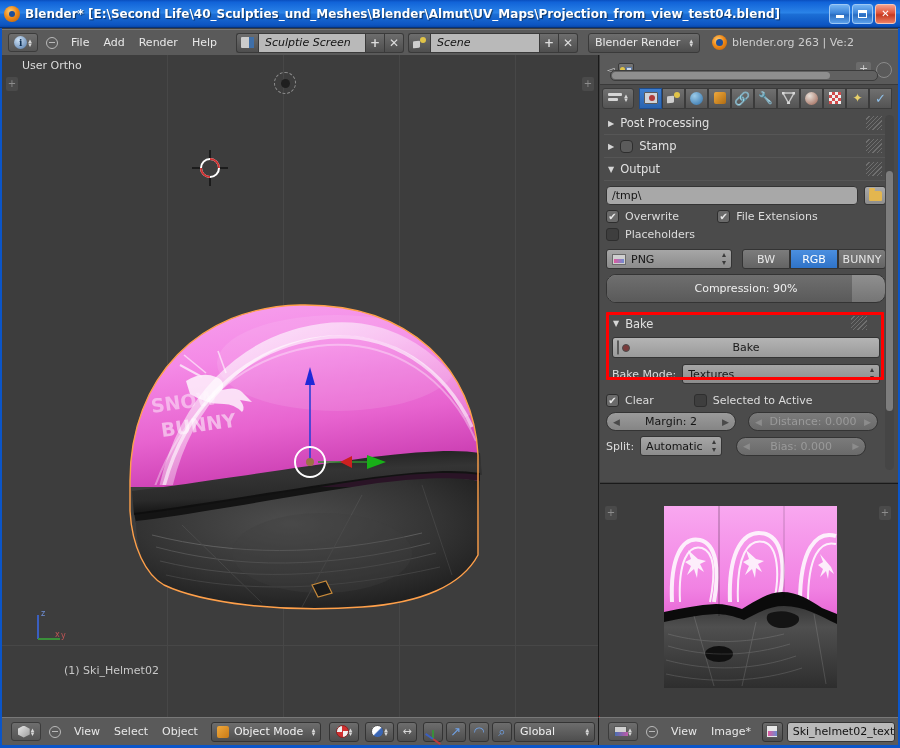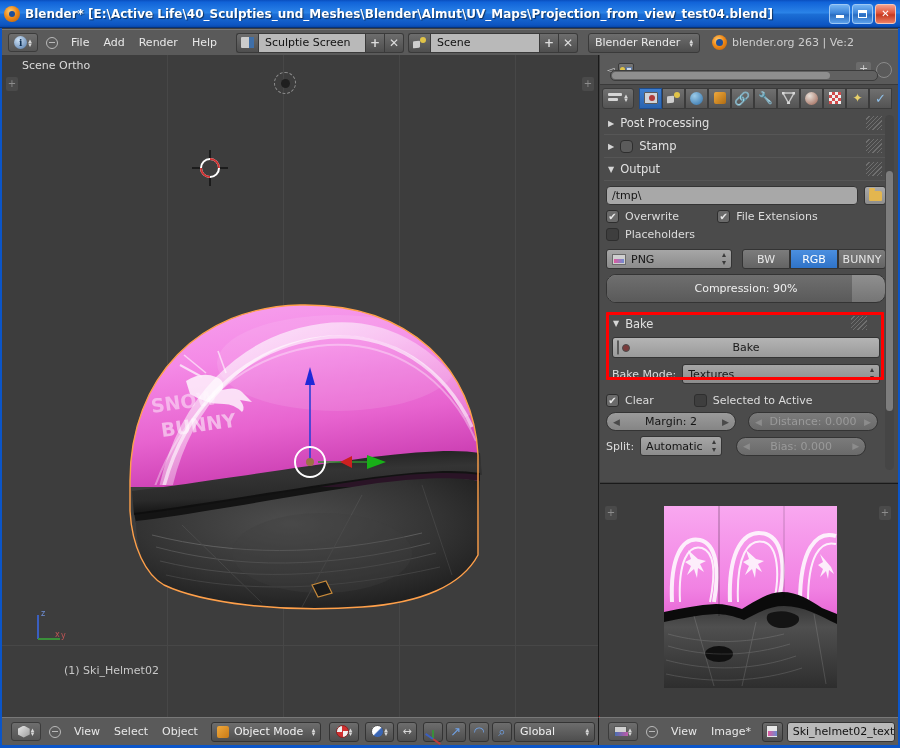--- a/index.html
+++ b/index.html
@@ -76,21 +76,21 @@
   .collapse-dot {
     width: 12px; height: 12px; border-radius: 50%;
     border: 1.4px solid #b9b9b9; margin: 0 6px 0 8px; flex: 0 0 auto;
     position: relative;
   }
   .collapse-dot::after { content:""; position:absolute; left:2px; top:4.2px; width:6px; height:1.4px; background:#b9b9b9; }
   .menu-item { padding: 2px 7px; color: #e8e8e8; font-size: 11px; white-space: nowrap; }
   .sep-space { width: 8px; }
 
   .screen-widget, .scene-widget {
-    display: flex; align-items: center; height: 20px; margin-left: 4px; flex: 0 0 auto;
+    display: flex; align-items: center; height: 20px; margin-left: 4px; flex: 0 0 auto; font-style: italic;
   }
   .sw-icon {
     width: 22px; height: 20px; border-radius: 3px 0 0 3px;
     background: linear-gradient(to bottom,#6d6d6d,#4e4e4e);
     border: 1px solid #3a3a3a; border-right: none;
     display: flex; align-items: center; justify-content: center;
   }
   .layoutglyph { width: 13px; height: 11px; background: #ccc; position: relative; border-radius: 1px; }
   .layoutglyph::after { content:""; position:absolute; right:0; top:0; width:5px; height:11px; background:#3f6fa8; }
   .sceneglyph { width: 13px; height: 12px; position: relative; }
@@ -377,21 +377,21 @@
   }
   .statusstrip { position: absolute; left: 0; bottom: 0; width: 900px; height: 3px; background: #0b55c8; }
   .leftedge { position: absolute; left: 0; top: 28px; width: 2px; height: 720px; background: #0b55c8;}
   .rightedge { position: absolute; right: 0; top: 28px; width: 2px; height: 720px; background: #0b55c8;}
 </style>
 </head>
 <body>
 
 <div class="titlebar">
   <div class="tb-icon"></div>
-  <div class="tb-title">Blender* [E:\Active Life\40_Sculpties_und_Meshes\Blender\Almut\UV_Maps\Projection_from_view_test04.blend]</div>
+  <div class="tb-title">Blender* [E:\Second Life\40_Sculpties_und_Meshes\Blender\Almut\UV_Maps\Projection_from_view_test04.blend]</div>
   <div class="winbtns">
     <div class="winbtn">
         <div class="min-glyph"></div>
       </div>
     <div class="winbtn">
         <div class="max-glyph"></div>
       </div>
     <div class="winbtn close">
         <span>✕</span>
       </div>
@@ -453,21 +453,21 @@
 
 <div class="workspace">
 
   <div class="viewport">
     <div class="grid-v" style="left:165px"></div>
     <div class="grid-v" style="left:281px"></div>
     <div class="grid-v" style="left:397px"></div>
     <div class="grid-v" style="left:513px"></div>
     <div class="grid-h" style="top:590px"></div>
 
-    <div class="vp-label">Scene Ortho</div>
+    <div class="vp-label">User Ortho</div>
     <div class="plus-tab" style="left:4px; top:22px">+</div>
     <div class="plus-tab" style="right:4px; top:22px">+</div>
 
     <div class="nav-ball"></div>
 
     <svg class="cursor3d" viewBox="0 0 36 36">
       <circle cx="18" cy="18" r="9" fill="none" stroke="#ffffff" stroke-width="2"></circle>
       <path d="M18 9 A9 9 0 0 1 27 18" fill="none" stroke="#d03030" stroke-width="2"></path>
       <path d="M18 27 A9 9 0 0 1 9 18" fill="none" stroke="#d03030" stroke-width="2"></path>
       <line x1="18" y1="0" x2="18" y2="8" stroke="#141414" stroke-width="1.6"></line>

